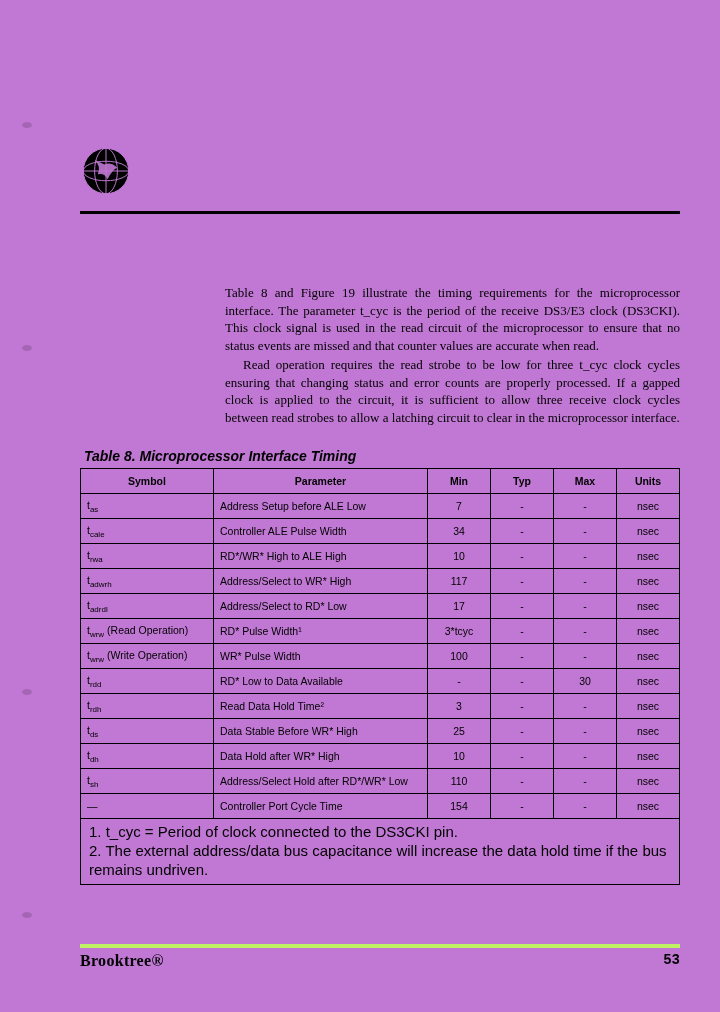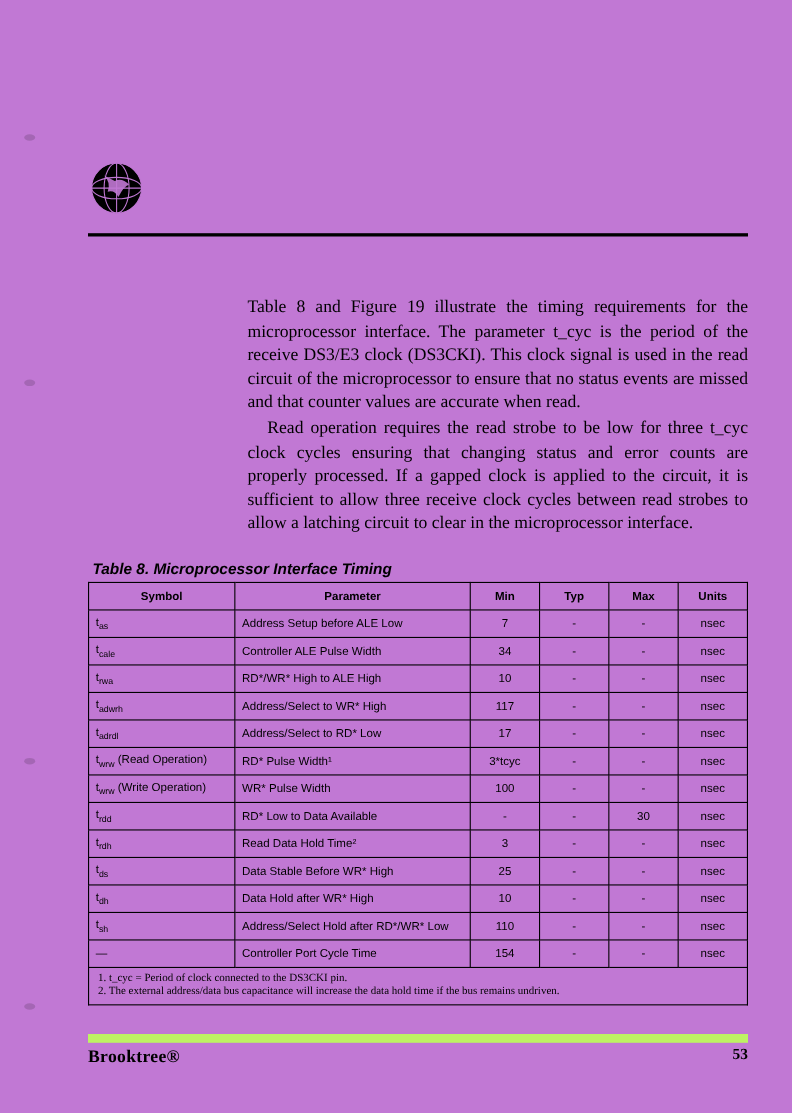--- a/index.html
+++ b/index.html
@@ -39,22 +39,22 @@
   }
   .title {
     font-family: Arial, Helvetica, sans-serif;
     font-weight: 800;
     font-size: 24px;
     letter-spacing: 0.5px;
     font-stretch: condensed;
   }
   .body-text {
     margin-left: 145px;
-    margin-top: 54px;
-    font-size: 16px;
+    margin-top: 70px;
+    font-size: 13px;
     line-height: 1.35;
     text-align: justify;
   }
   .body-text p {
     margin: 0 0 2px 0;
   }
   .body-text .indent {
     text-indent: 18px;
   }
   .table-caption {
@@ -90,44 +90,44 @@
   table.spec td.sym {
     white-space: nowrap;
   }
   .sub {
     font-size: 8px;
     vertical-align: sub;
   }
   .footnotes {
     border: 1px solid #000;
     border-top: none;
-    font-family: Liberation Serif, serif;
-    font-size: 10px;
+    font-family: Liberation Sans, sans-serif;
+    font-size: 15px;
     padding: 4px 8px;
     line-height: 1.25;
   }
   .footer {
     position: absolute;
     left: 80px;
     right: 40px;
     bottom: 42px;
-    border-top: 8px solid #bef264;
+    border-top: 4px solid #bef264;
     display: flex;
     justify-content: space-between;
     align-items: flex-start;
     padding-top: 4px;
   }
   .brand {
     font-family: 'Times New Roman', serif;
     font-weight: bold;
     font-size: 16px;
     letter-spacing: 0.3px;
   }
   .pagenum {
-    font-family: Liberation Serif, serif;
+    font-family: Liberation Mono, monospace;
     font-weight: bold;
     font-size: 14px;
     margin-left: 44px;
   }
   .shadow-dot {
     position: absolute;
     width: 10px;
     height: 6px;
     background: rgba(0,0,0,0.15);
     border-radius: 50%;

